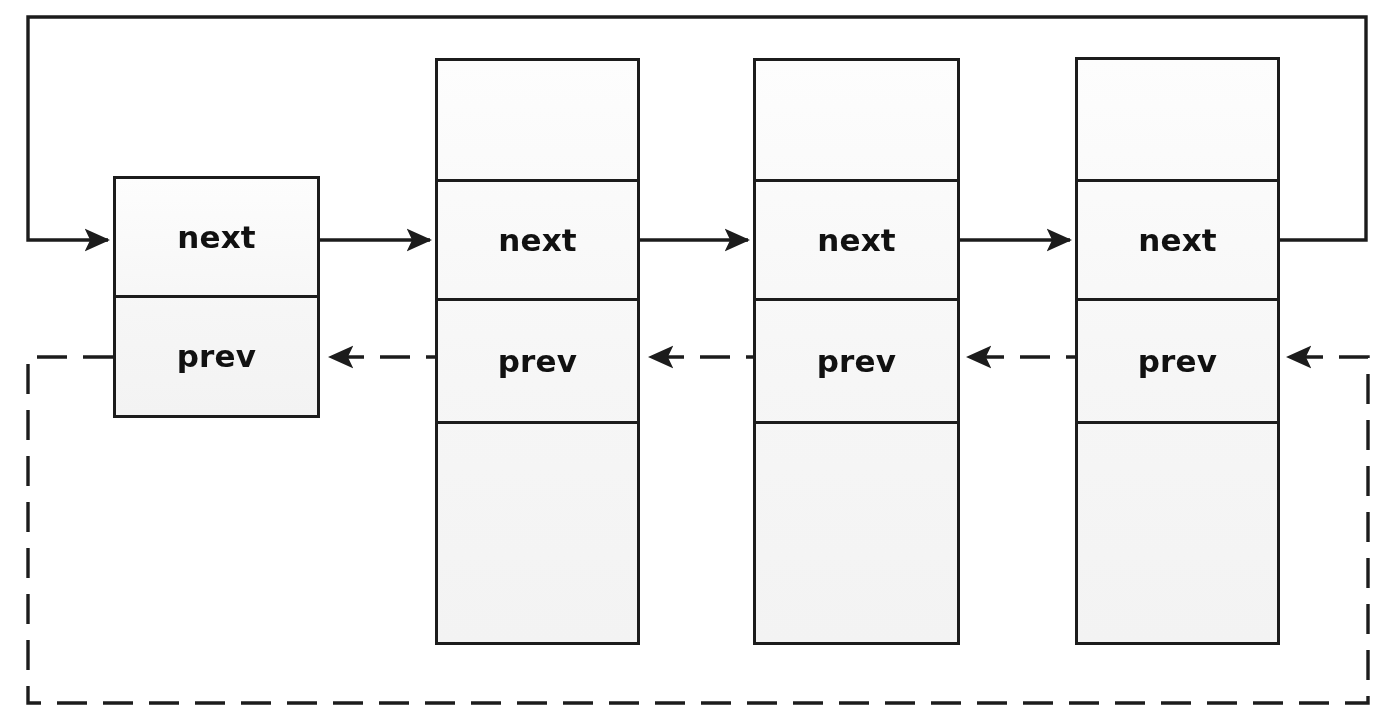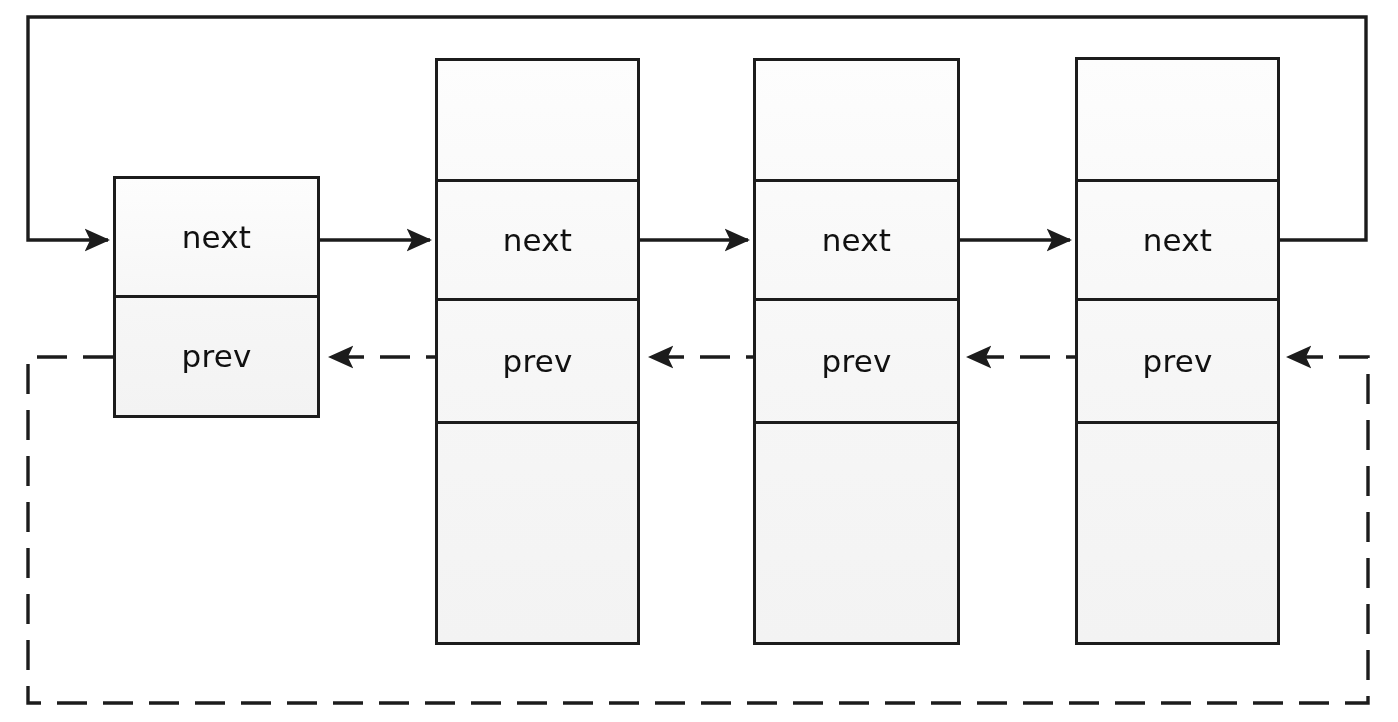--- a/index.html
+++ b/index.html
@@ -20,20 +20,21 @@
     width:1398px;height:722px;
     pointer-events:none;
   }
   .node{
     position:absolute;
     box-sizing:border-box;
     border:3px solid #1c1c1c;
     background:linear-gradient(180deg,#fdfdfd 0%,#f6f6f6 55%,#f3f3f3 100%);
     display:flex;
     flex-direction:column;
+    font-weight:bold;
   }
   .cell{
     box-sizing:border-box;
     display:flex;
     align-items:center;
     justify-content:center;
     color:#111111;
     font-size:31px;
     letter-spacing:0.2px;
     line-height:1;

